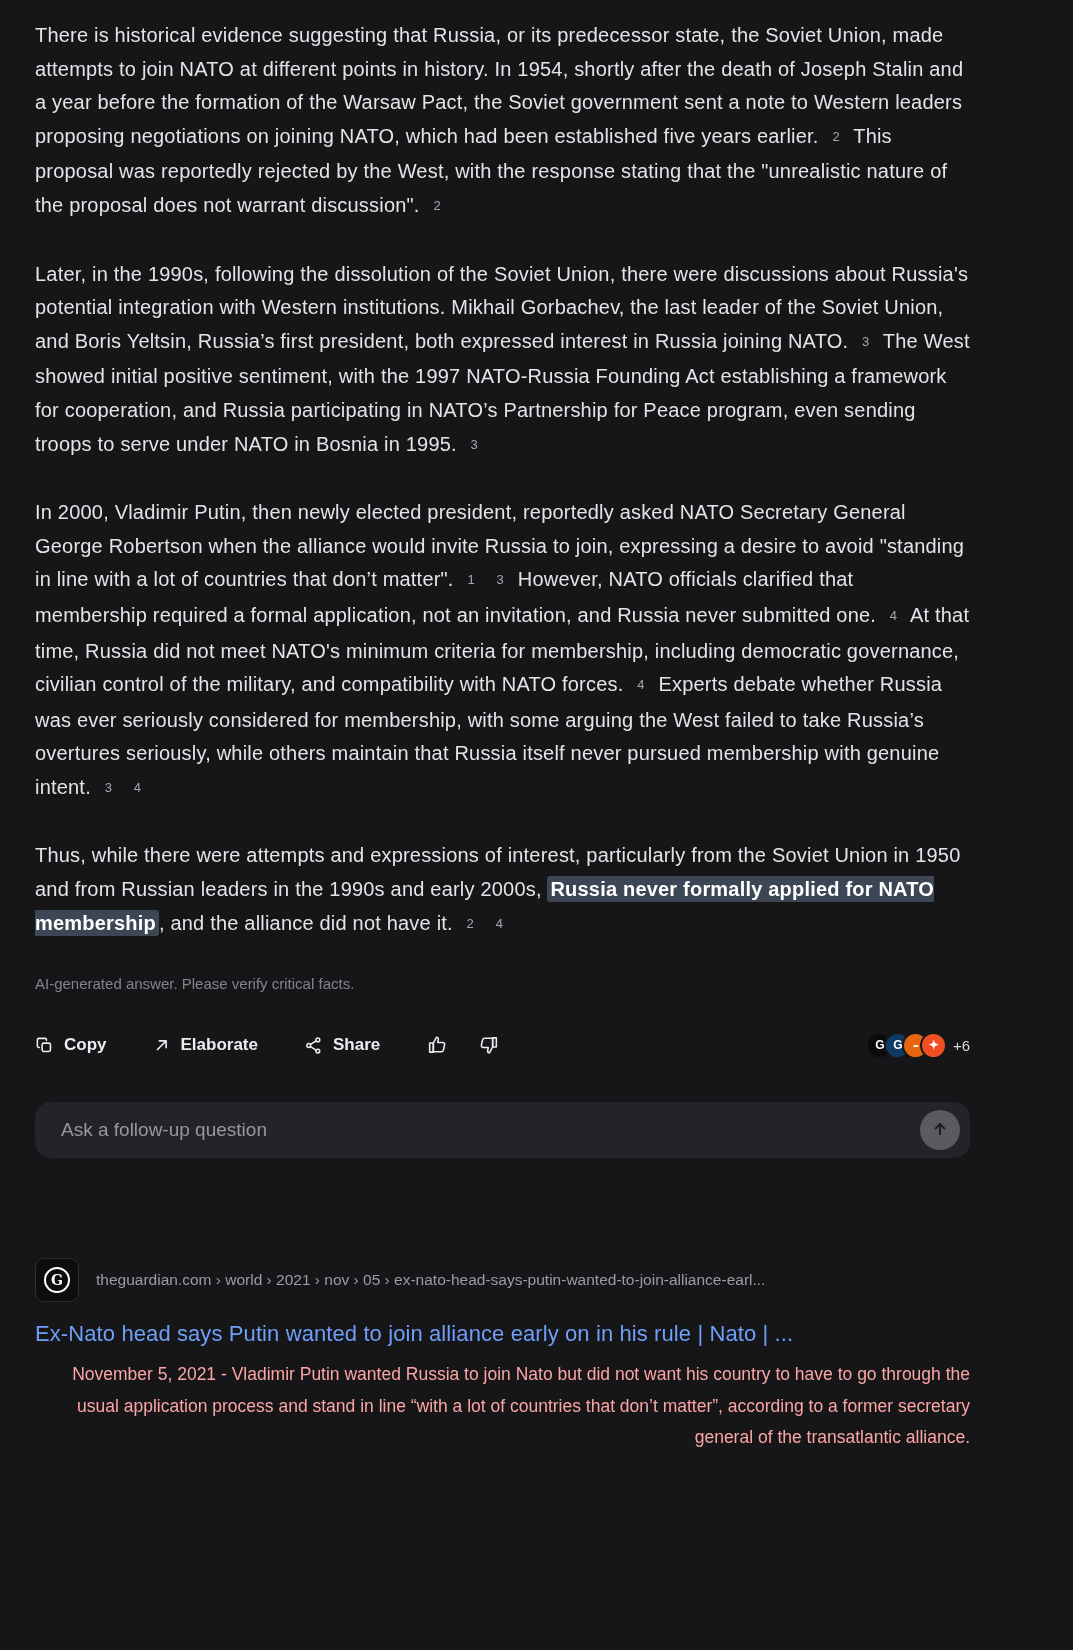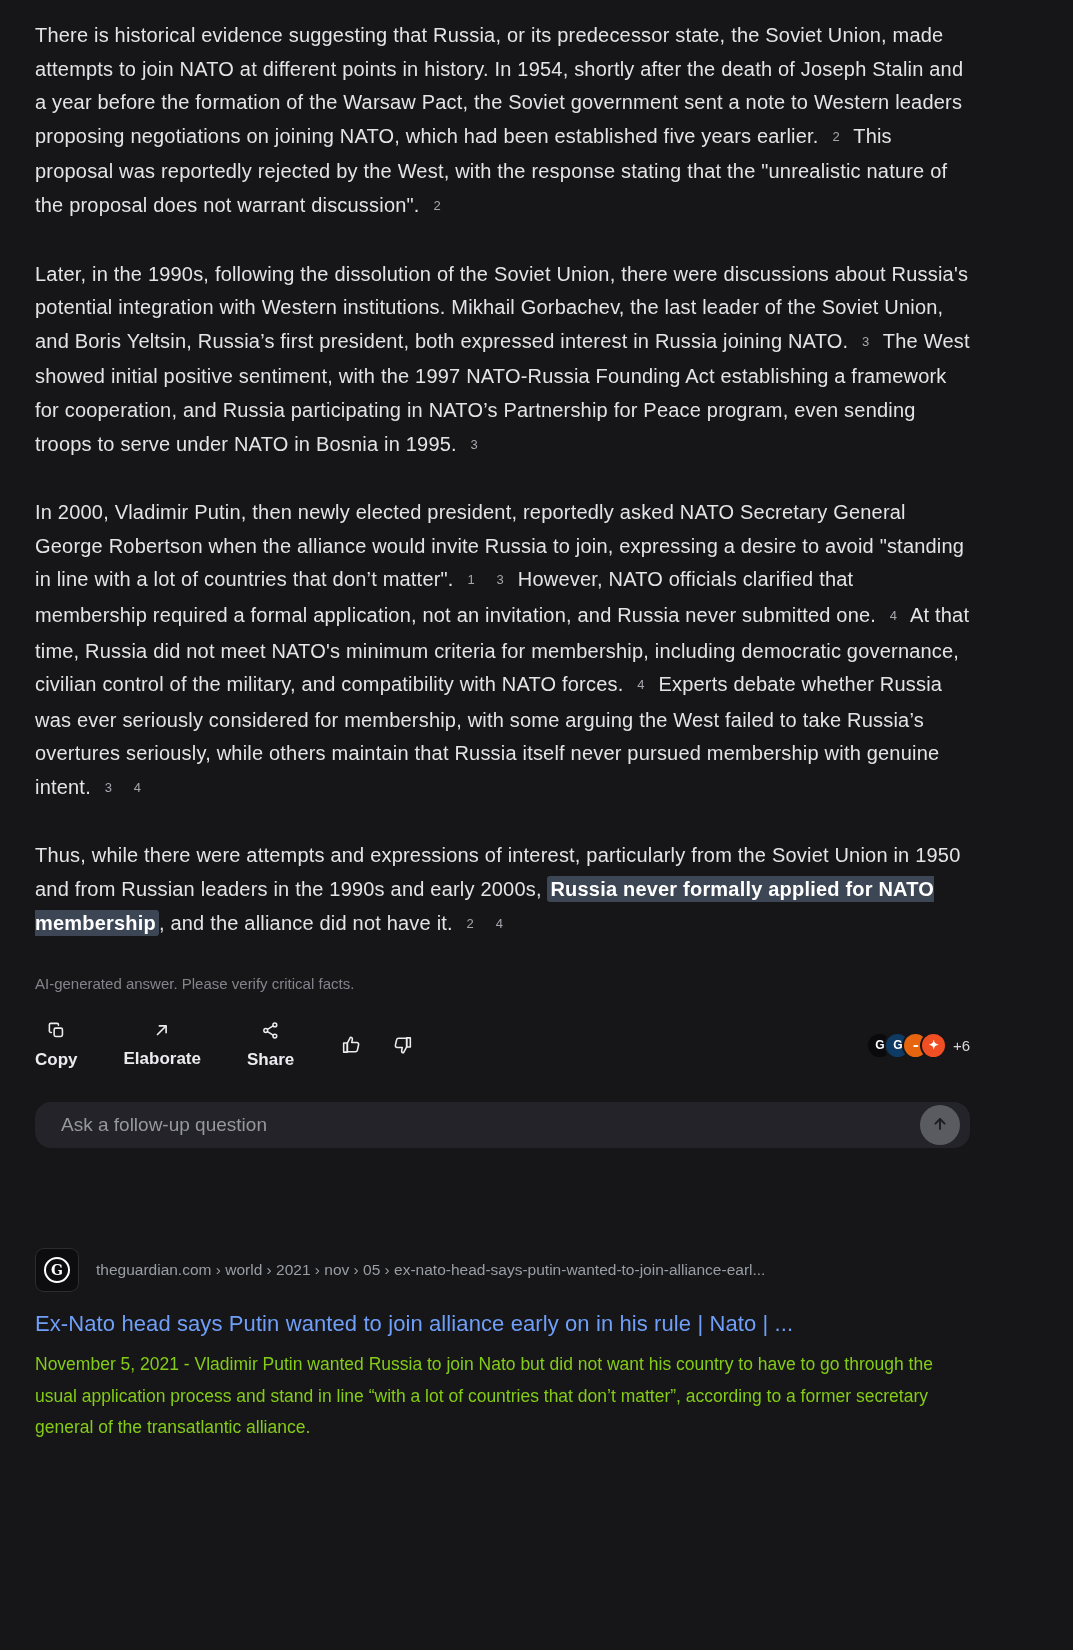--- a/index.html
+++ b/index.html
@@ -60,21 +60,20 @@
     gap: 10px;
     background: none;
     border: none;
     padding: 0;
     margin-right: 46px;
     color: #ececf0;
     font-family: inherit;
     font-size: 17px;
     font-weight: 700;
     cursor: pointer;
-    flex-direction: column;
   }
   .tool-btn svg { display: block; }
   .thumb-btn { margin-right: 30px; color: #ececf0; background: none; border: none; cursor: pointer; padding: 0; }
   .thumb-btn svg { display: block; }
   .spacer { flex: 1; }
   .favicon-stack { display: flex; align-items: center; }
   .favicon {
     width: 27px; height: 27px;
     border-radius: 50%;
     border: 2px solid #161619;
@@ -87,21 +86,21 @@
     letter-spacing: -1px;
     cursor: pointer;
     overflow: hidden;
   }
   .favicon:first-child { margin-left: 0; }
   .more-count { font-size: 15px; color: #d8d8dc; margin-left: 6px; }
 
   
   .followup {
     margin-top: 40px;
-    height: 46px;
+    height: 56px;
     background: #232329;
     border-radius: 16px;
     display: flex;
     align-items: center;
     padding: 0 10px 0 24px;
   }
   .followup input {
     flex: 1;
     background: transparent;
     border: none;
@@ -158,21 +157,22 @@
     font-weight: 400;
     color: #6f9ff8;
     text-decoration: none;
     cursor: pointer;
     letter-spacing: 0.1px;
   }
   .result-snippet {
     margin-top: 12px;
     font-size: 17.5px;
     line-height: 31.5px;
-    color: #84cc16;
+    color: #fca5a5;
+    text-align: right;
   }
 </style>
 </head>
 <body>
 
 <div class="page">
 
   <div>
       <p class="answer-paragraph"><span>There is historical evidence suggesting that Russia, or its predecessor state, the Soviet Union, made attempts to join NATO at different points in history. In 1954, shortly after the death of Joseph Stalin and a year before the formation of the Warsaw Pact, the Soviet government sent a note to Western leaders proposing negotiations on joining NATO, which had been established five years earlier.</span> <span class="cite">2</span> <span>This proposal was reportedly rejected by the West, with the response stating that the "unrealistic nature of the proposal does not warrant discussion".</span> <span class="cite">2</span></p>
       <p class="answer-paragraph"><span>Later, in the 1990s, following the dissolution of the Soviet Union, there were discussions about Russia's potential integration with Western institutions. Mikhail Gorbachev, the last leader of the Soviet Union, and Boris Yeltsin, Russia’s first president, both expressed interest in Russia joining NATO.</span> <span class="cite">3</span> <span>The West showed initial positive sentiment, with the 1997 NATO-Russia Founding Act establishing a framework for cooperation, and Russia participating in NATO’s Partnership for Peace program, even sending troops to serve under NATO in Bosnia in 1995.</span> <span class="cite">3</span></p>

